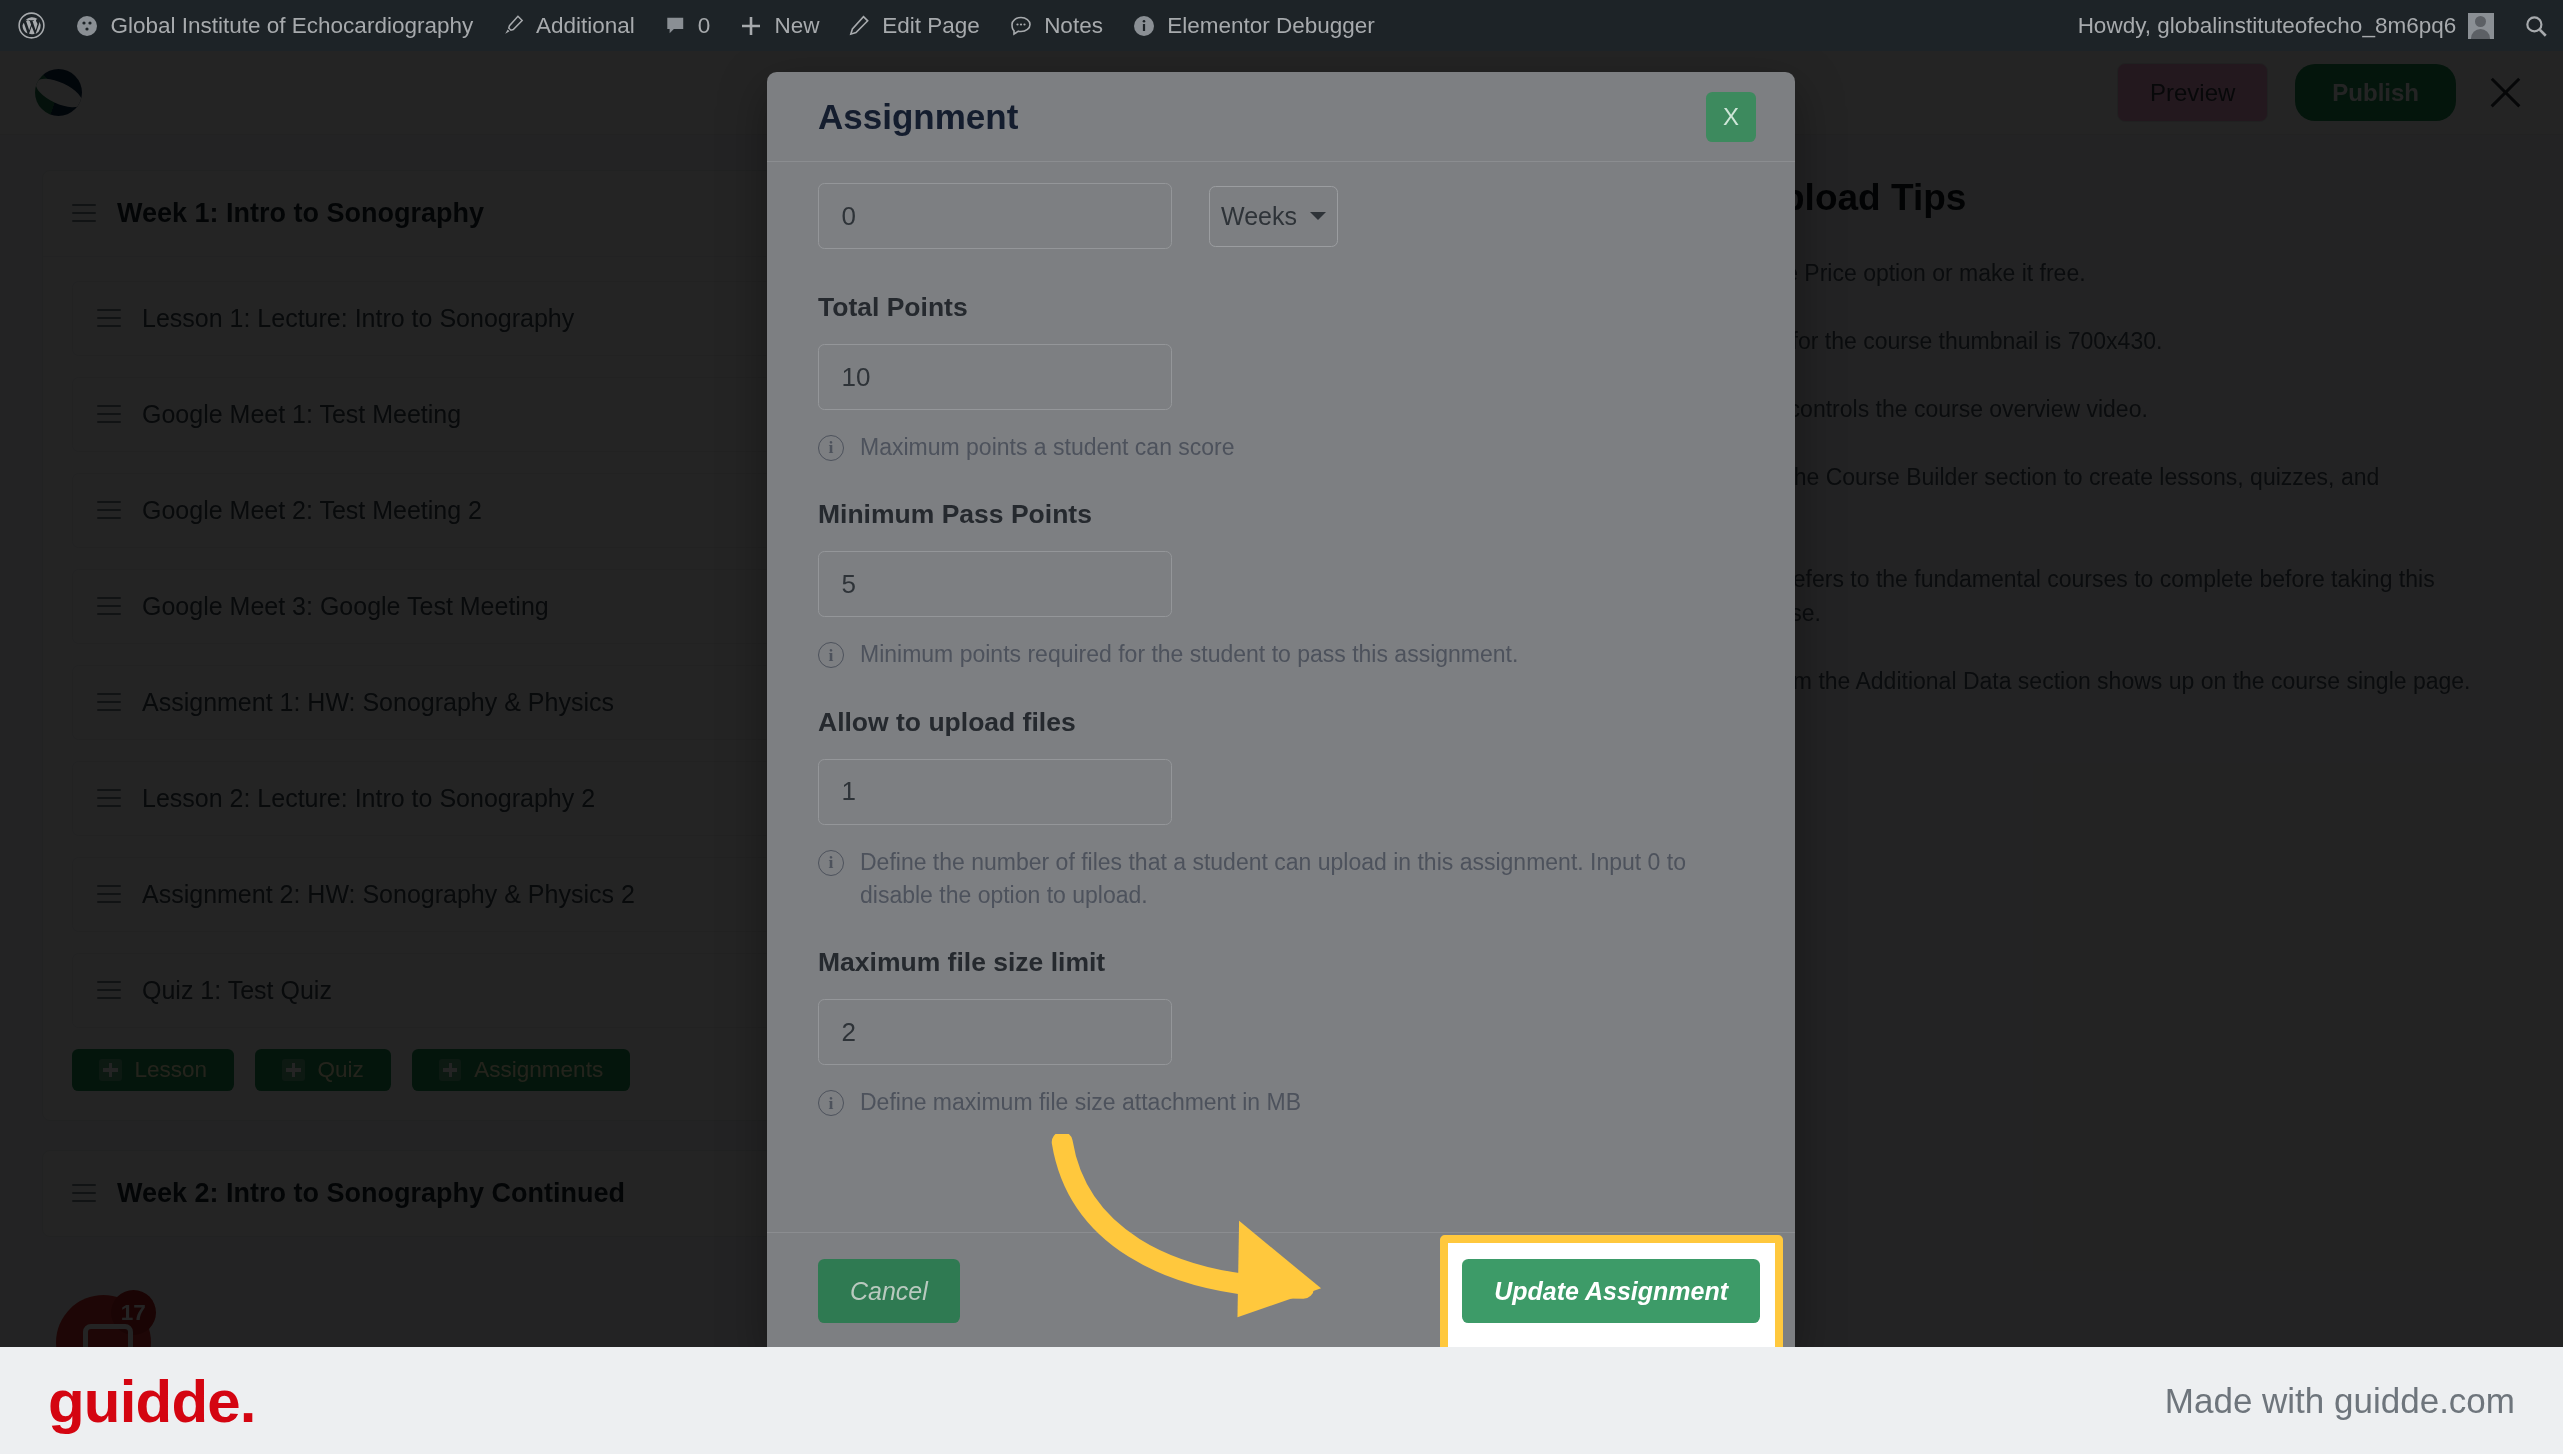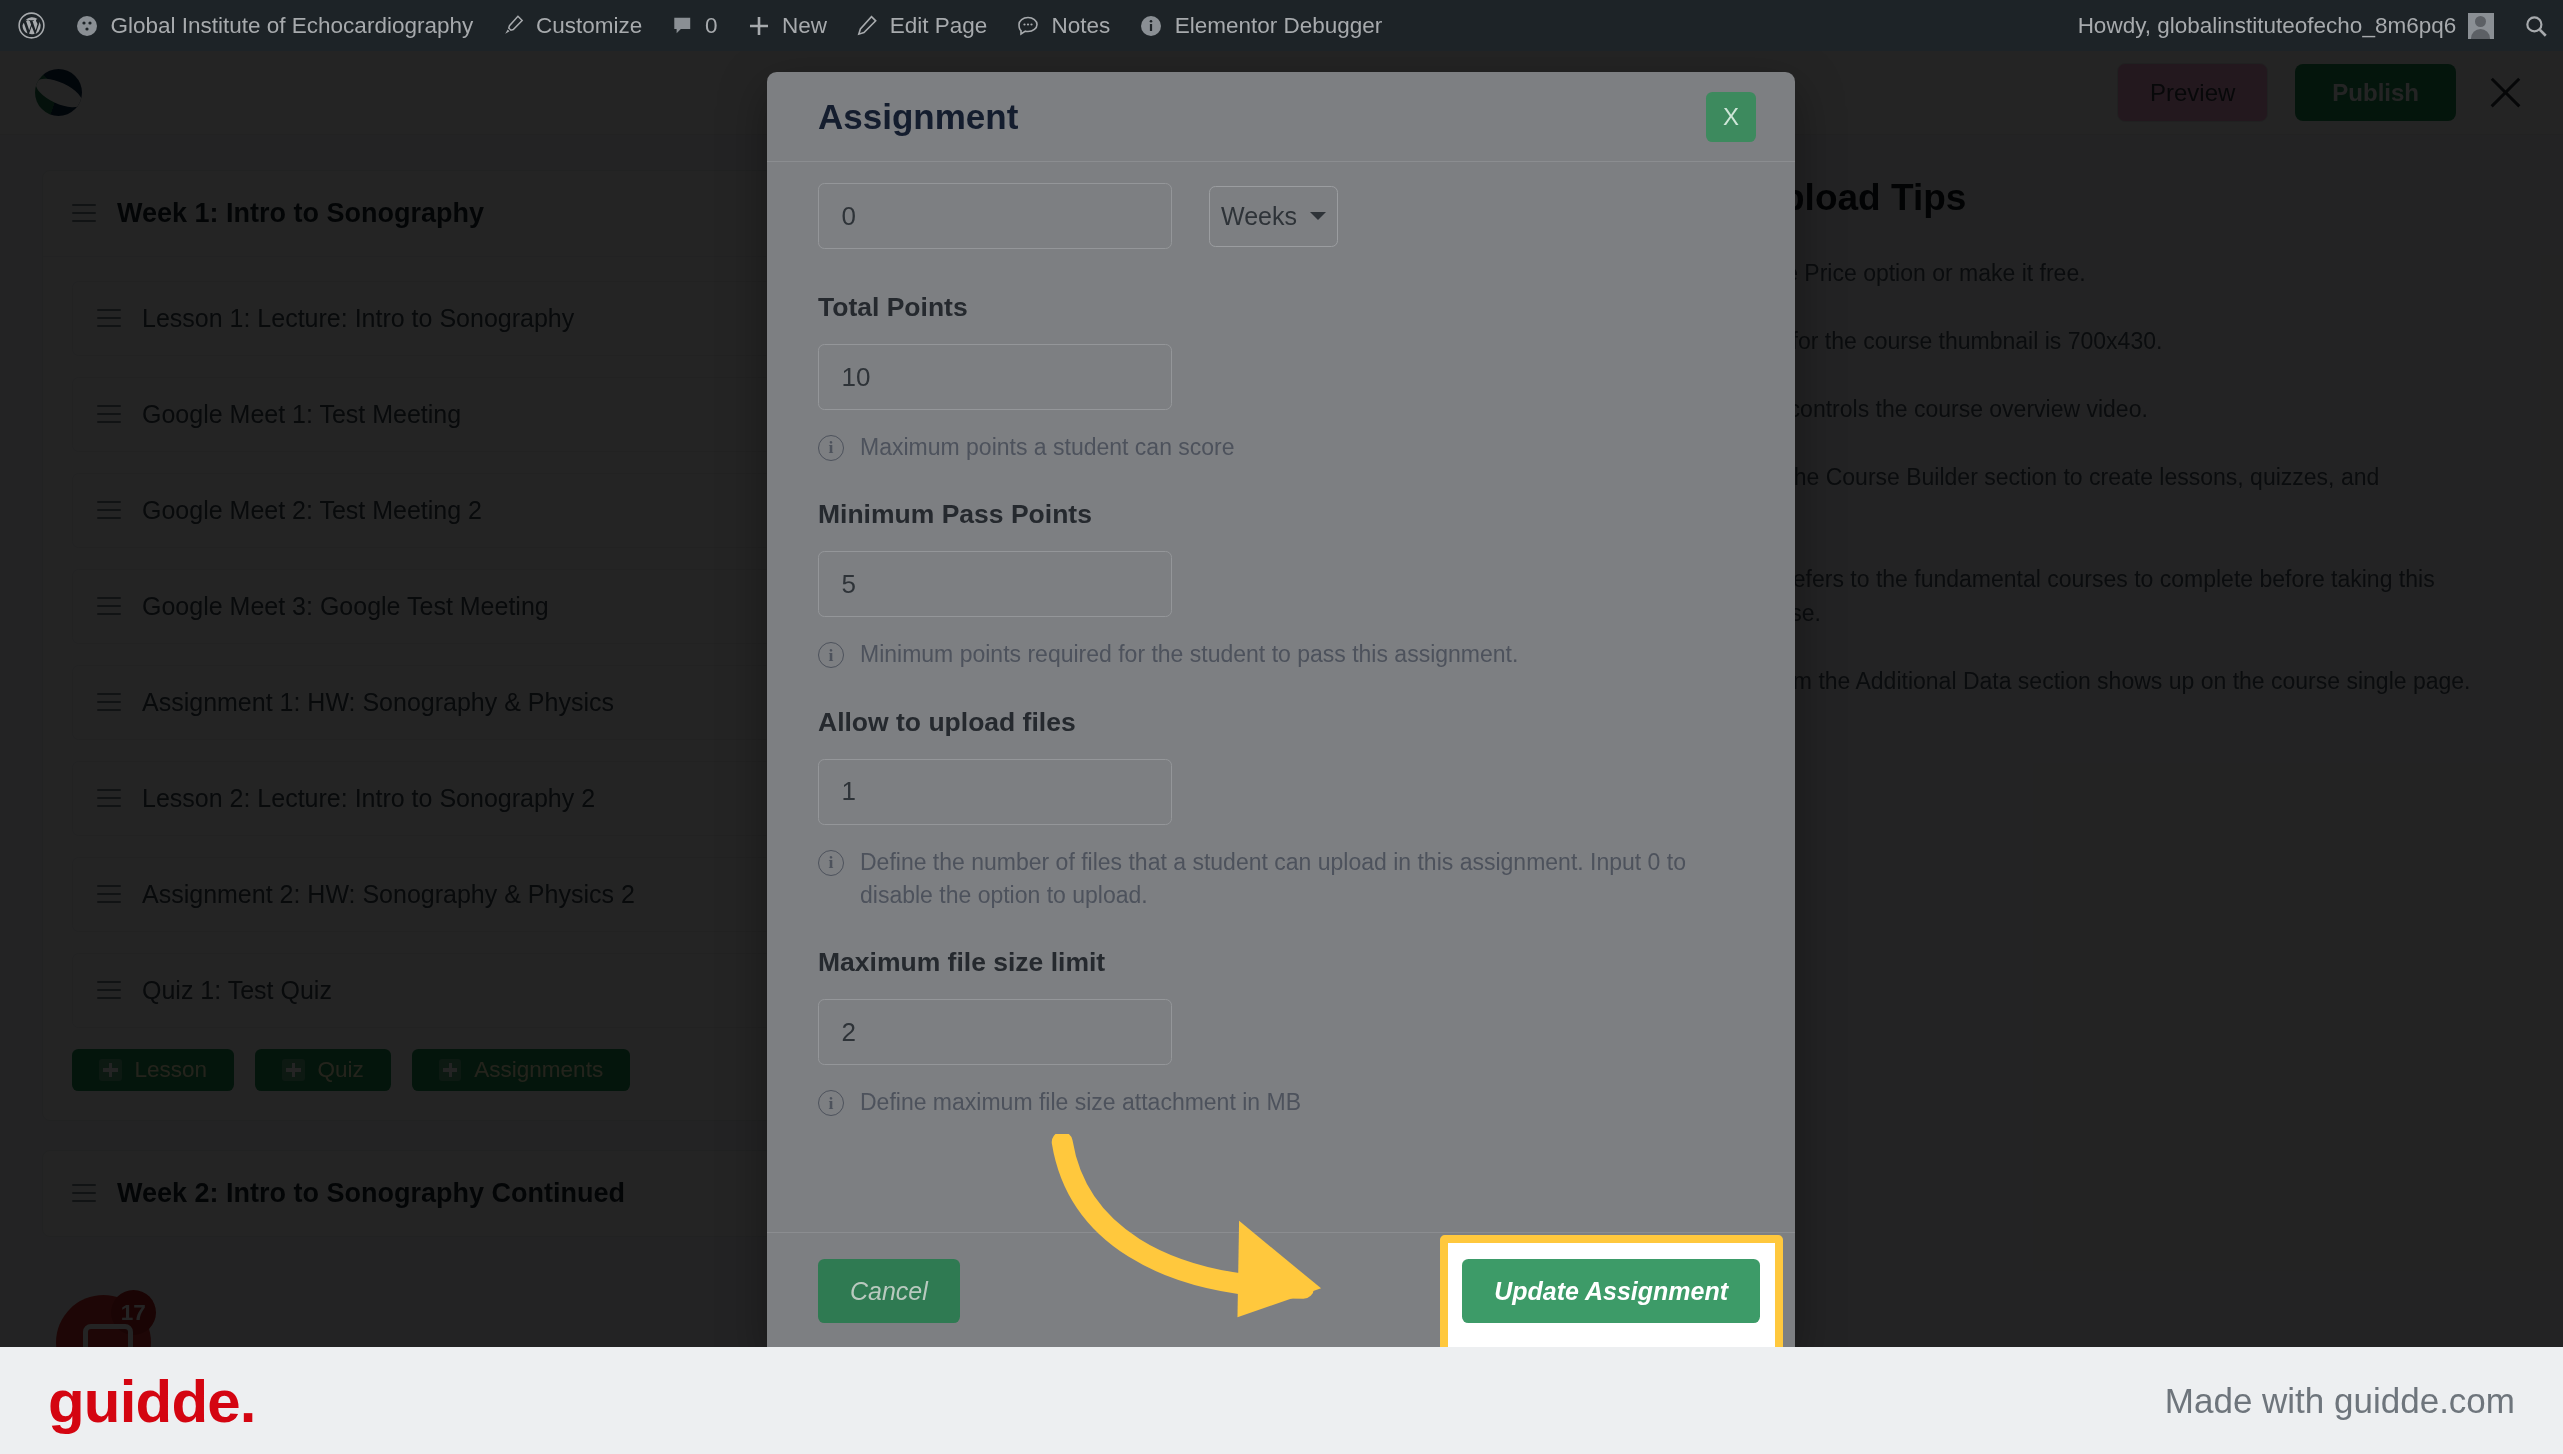--- a/index.html
+++ b/index.html
@@ -58,21 +58,21 @@
     background: #ffffff;
   }
   .app-header-right {
     margin-left: auto; display: flex; align-items: center; gap: 27px;
   }
   .btn-preview {
     padding: 14.5px 32px; border-radius: 8px; background: #f9a8d4;
     color: #333b44; font-size: 24px; border: 0.8px solid #e4e8ea;
   }
   .btn-publish {
-    padding: 14.5px 37px; border-radius: 8px; background: #1f9254;
+    padding: 14.5px 37px; border-radius: 20px; background: #1f9254;
     color: #ffffff; font-size: 24px; font-weight: 600;
   }
   .close-x {
     width: 45px; height: 45px; position: relative; cursor: pointer;
   }
   .close-x::before, .close-x::after {
     content: ""; position: absolute; left: 3.2px; top: 21px; width: 39px; height: 3.2px;
     background: #2b3138;
   }
   .close-x::before { transform: rotate(45deg); }
@@ -264,21 +264,21 @@
       </span>
       <span>Global Institute of Echocardiography</span>
     </div>
     <div class="ab-item">
       <span class="ab-icon">
         <svg width="22.5" height="22.5" viewBox="0 0 24 24">
             <path d="M17 2.5 21.5 7l-9.5 9.5-2.5.8-2.3-2.3.8-2.5z" fill="none" stroke="#a7aaad" stroke-width="1.6"></path>
             <path d="M6 16.5 3.5 21l4.5-2.5z" fill="#a7aaad"></path>
           </svg>
       </span>
-      <span>Customize</span>
+      <span>Additional</span>
     </div>
     <div class="ab-item">
       <span class="ab-icon">
         <svg width="22.5" height="22.5" viewBox="0 0 24 24">
             <path d="M3.5 4h17v12h-10l-4.5 4.5V16h-2.5z" fill="#8a8f94"></path>
           </svg>
       </span>
       <span>0</span>
     </div>
     <div class="ab-item">

